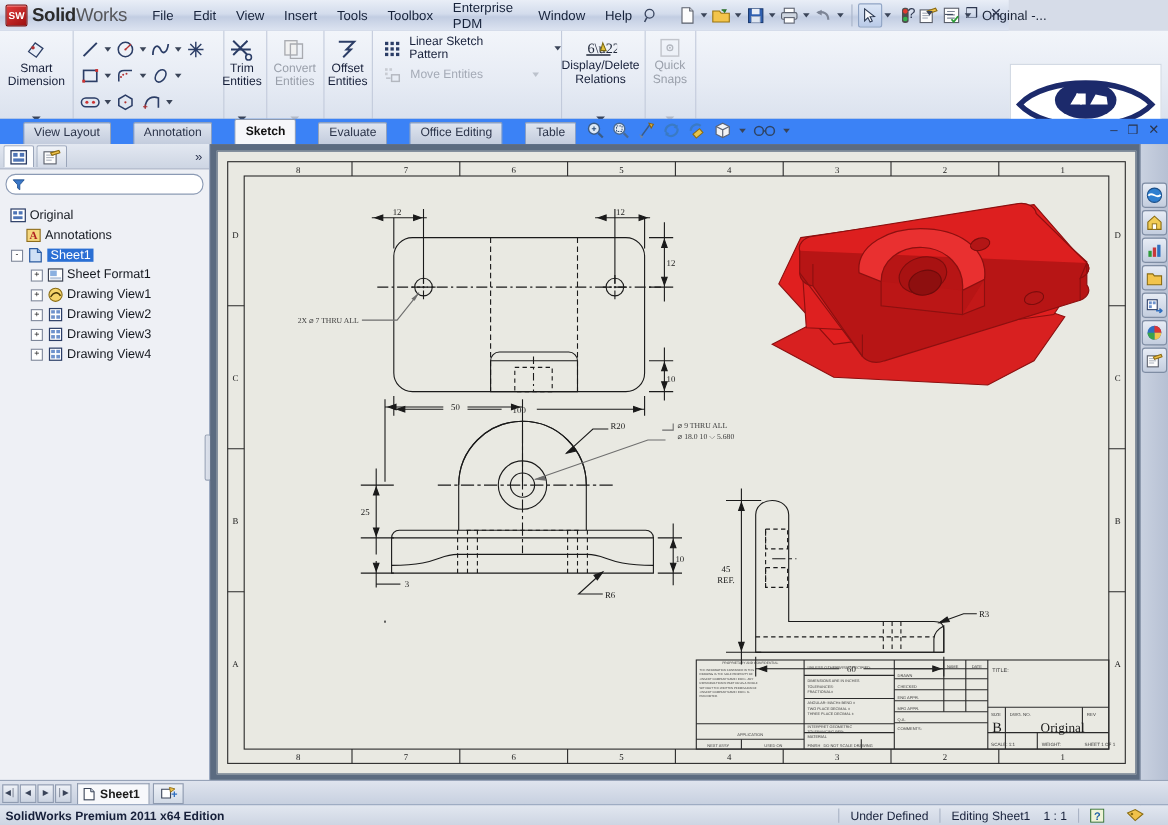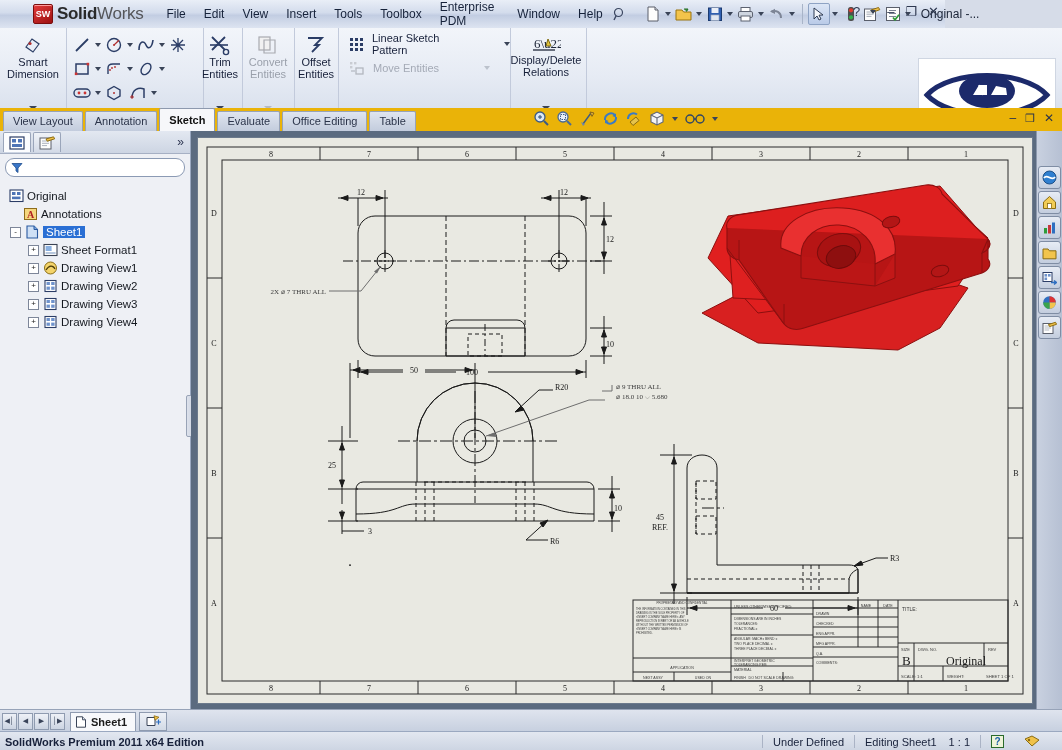--- a/index.html
+++ b/index.html
@@ -10,21 +10,21 @@
     background:#d6dce8;
     -webkit-font-smoothing:antialiased;
   }
   .app{position:relative;width:1062px;height:750px;}
 
   
   .titlebar{
     position:absolute;left:0;top:0;width:917px;height:28px;
     background:linear-gradient(to bottom,#e9eef7 0%,#d3dcec 45%,#c2cde2 55%,#dde4f1 100%);
     border-bottom:1px solid #9aa8c0;
-    display:flex;align-items:center;padding-left:28px;
+    display:flex;align-items:center;
   }
   .swlogo{display:flex;align-items:center;gap:4px;padding-left:5px;width:128px;}
   .swbox{
     width:18px;height:18px;border-radius:2px;
     background:linear-gradient(145deg,#e33c3c,#9d1111);
     border:1px solid #7a0d0d;color:#fff;font-size:9px;font-weight:bold;
     display:flex;align-items:center;justify-content:center;
     box-shadow:inset 0 1px 0 #ff9a9a;
   }
   .swtext{font-size:17px;color:#2a2a2a;letter-spacing:-.3px;}
@@ -72,21 +72,21 @@
   }
   .minicaret.dim{border-top-color:#bcc2cc;}
   .catilogo{
     position:absolute;right:6px;top:30px;width:136px;height:72px;
     background:#fff;border:1px solid #cfd6e2;display:flex;align-items:center;justify-content:center;
   }
 
   
   .cmtabs{
     position:absolute;left:0;top:108px;width:1062px;height:23px;
-    background:#eab308;border-bottom:1px solid #9aa8c0;display:flex;align-items:flex-end;
+    background:#3b82f6;border-bottom:1px solid #9aa8c0;display:flex;align-items:flex-end;gap:18px;
   }
   .cmtab{
     height:19px;line-height:19px;padding:0 9px;margin-right:2px;font-size:11px;
     background:linear-gradient(to bottom,#dfe5ef,#c3ccdd);
     border:1px solid #97a3b8;border-bottom:none;border-radius:2px 2px 0 0;color:#2b3burn;
     color:#2b344a;cursor:pointer;
   }
   .cmtab.active{
     background:#f6f7fa;font-weight:bold;color:#111;height:22px;line-height:22px;
     border-color:#8d99ae;
@@ -469,20 +469,34 @@
               <path d="M2 16 h22" stroke="#20283a" stroke-width="1.3"></path>
               <path d="M17 5 l3 7 l-5 0 z" fill="#e4c33b" stroke="#7d6a10"></path>
             </svg>
         </span>
         <span class="lbl">Display/Delete</span>
         <span class="lbl">Relations</span>
         <div class="dropcaret"></div>
       </div>
     </div>
 
+    <div class="rbgroup" style="left:586px;width:46px;">
+      <div class="bigbtn">
+        <span>
+          <svg width="22" height="20" viewBox="0 0 22 20">
+              <rect x="3" y="2" width="16" height="15" fill="none" stroke="#c2c5cc" stroke-width="1.3"></rect>
+              <circle cx="11" cy="9.5" r="2.6" fill="none" stroke="#b4b8c0" stroke-width="1.2"></circle>
+              <circle cx="11" cy="9.5" r=".9" fill="#b4b8c0"></circle>
+            </svg>
+        </span>
+        <span class="lbl dim">Quick</span>
+        <span class="lbl dim">Snaps</span>
+        <div class="dropcaret dim"></div>
+      </div>
+    </div>
 
     <div class="catilogo">
       <svg width="132" height="68" viewBox="0 0 132 68">
         <path d="M6 34 C30 8 102 8 126 34 C102 60 30 60 6 34 z" fill="none" stroke="#1c2a6b" stroke-width="5"></path>
         <ellipse cx="66" cy="30" rx="28" ry="17" fill="#1c2a6b"></ellipse>
         <path d="M52 34 l6 -10 l8 0 l0 10 z M70 34 l5 -9 l10 2 l1 7 z" fill="#fff"></path>
         <path d="M58 24 L62 34" stroke="#fff" stroke-width="1.6"></path>
         <text x="66" y="59" font-family="Liberation Sans, sans-serif" font-size="15" font-weight="bold" fill="#1c2a6b" text-anchor="middle">www.cati.com</text>
       </svg>
     </div>

